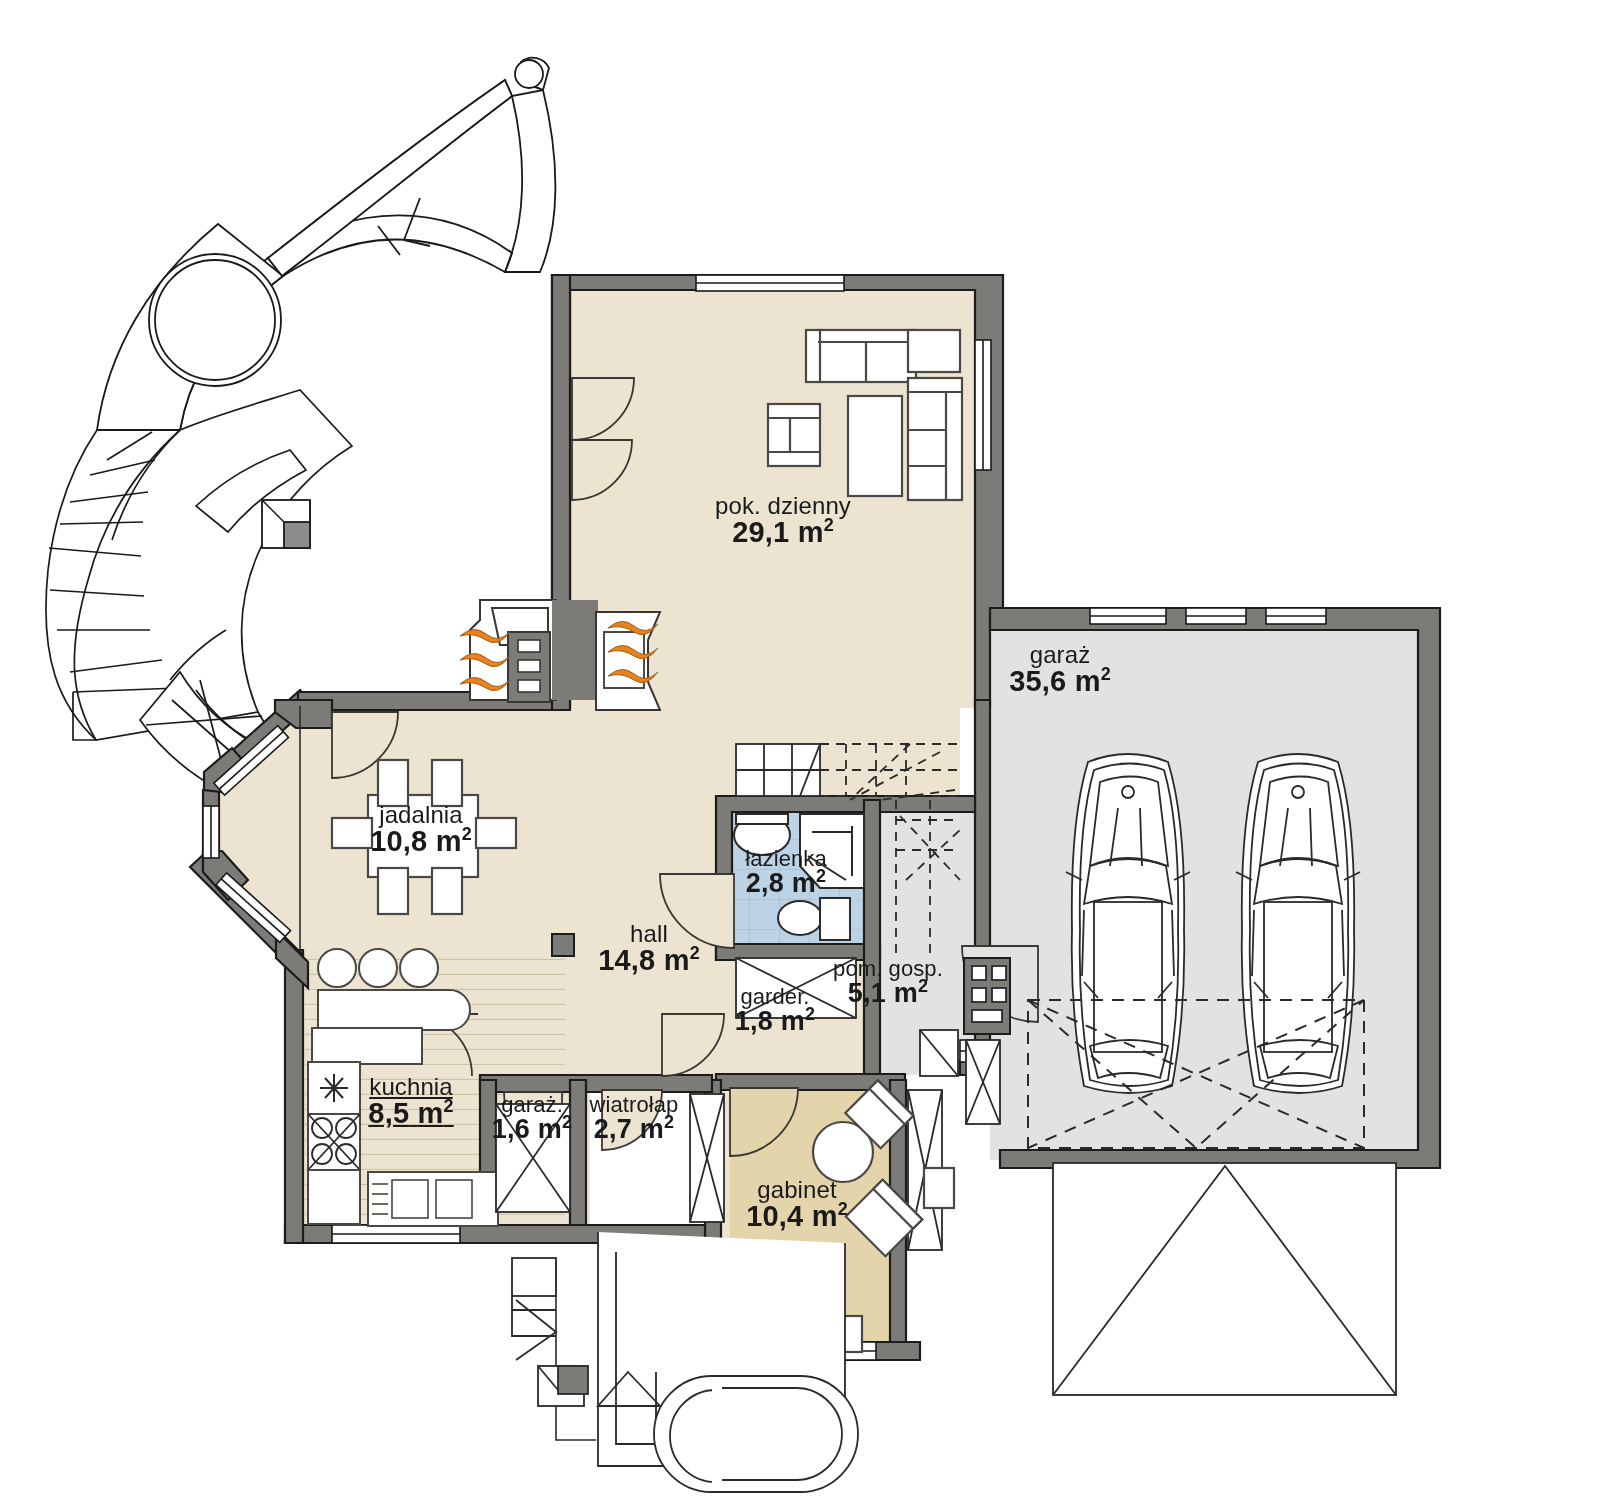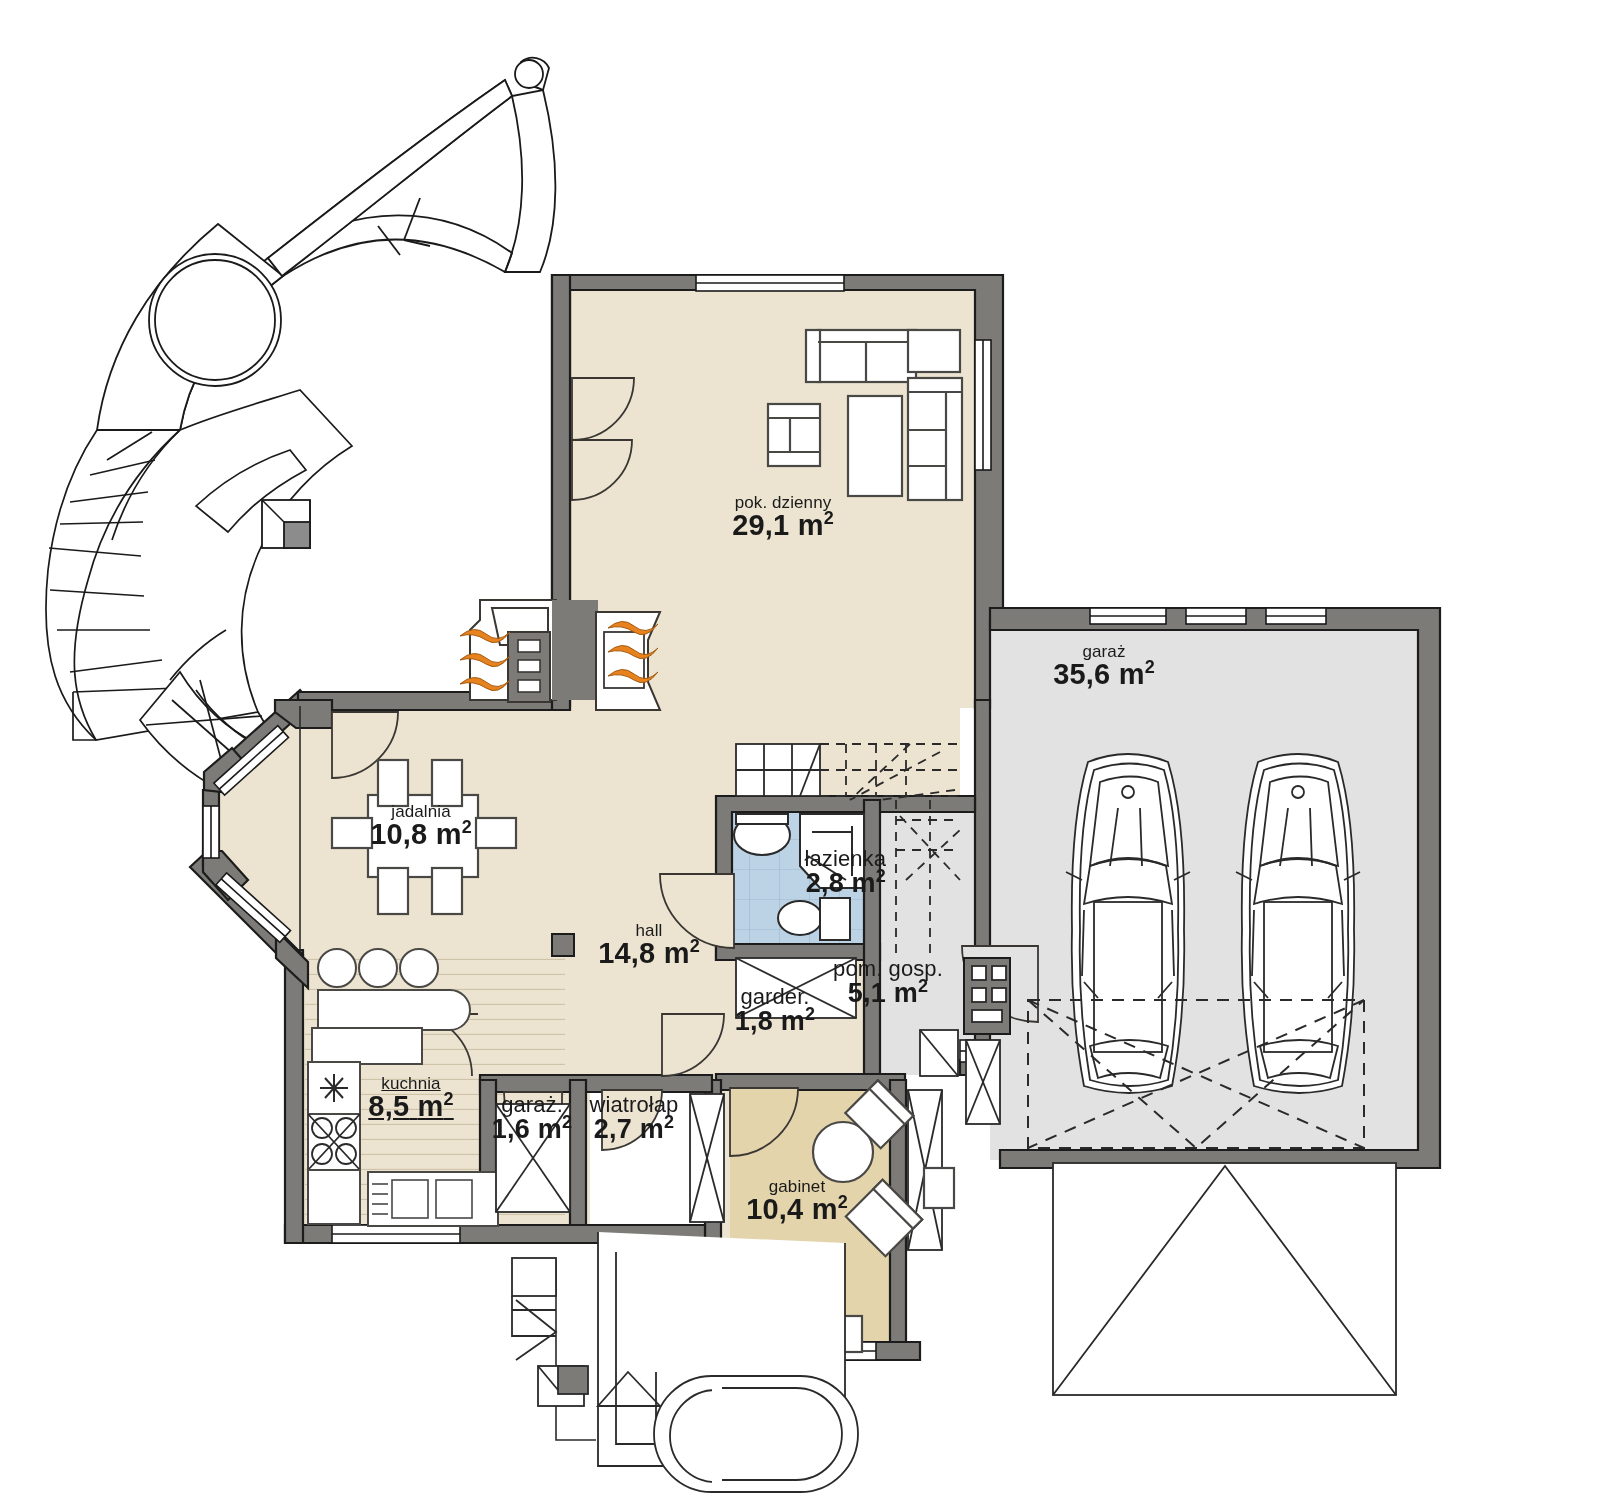--- a/index.html
+++ b/index.html
@@ -1,20 +1,20 @@
 <!DOCTYPE html>
 <html><head>
 <meta charset="utf-8">
 <style>
   html,body{margin:0;padding:0;background:#ffffff;}
   body{width:1600px;height:1506px;font-family:"Liberation Sans",sans-serif;overflow:hidden;}
   #stage{position:relative;width:1600px;height:1506px;background:#fff;}
   svg#plan{position:absolute;left:0;top:0;width:1600px;height:1506px;}
   .lbl{position:absolute;text-align:center;color:#1a1a1a;line-height:1.02;pointer-events:none;}
-  .lbl .nm{display:block;font-size:17px;font-weight:400;letter-spacing:.1px;}
+  .lbl .nm{display:block;font-size:24px;font-weight:400;letter-spacing:.1px;}
   .lbl .ar{display:block;font-size:29px;font-weight:700;letter-spacing:.2px;}
   .lbl .ar sup{font-size:18px;font-weight:700;vertical-align:super;line-height:0;}
   .lbl.sm .nm{font-size:22px;}
   .lbl.sm .ar{font-size:27px;}
 </style>
 </head>
 <body>
 
 <div id="stage">
 
@@ -379,36 +379,36 @@
     <path d="M300 706 L300 950"></path>
     <rect x="552" y="934" width="22" height="22" fill="#7d7b77" stroke="#1c1c1c" stroke-width="2"></rect>
   </g>
 </svg>
 
 <div class="lbl" style="left:673px;top:494px;width:220px;">
   <span class="nm">pok. dzienny</span>
   <span class="ar"><span>29,1</span> <span>m</span><sup>2</sup></span>
 </div>
 
-<div class="lbl" style="left:994px;top:643px;width:220px;">
+<div class="lbl" style="left:950px;top:643px;width:220px;">
   <span class="nm">garaż</span>
   <span class="ar"><span>35,6</span> <span>m</span><sup>2</sup></span>
 </div>
 
 <div class="lbl" style="left:321px;top:803px;width:200px;">
   <span class="nm">jadalnia</span>
   <span class="ar"><span>10,8</span> <span>m</span><sup>2</sup></span>
 </div>
 
 <div class="lbl" style="left:549px;top:898px;width:200px;margin-top:24px;">
   <span class="nm">hall</span>
   <span class="ar"><span>14,8</span> <span>m</span><sup>2</sup></span>
 </div>
 
-<div class="lbl sm" style="left:686px;top:848px;width:200px;text-align:right;">
+<div class="lbl sm" style="left:686px;top:848px;width:200px;">
   <span class="nm">łazienka</span>
   <span class="ar"><span>2,8</span> <span>m</span><sup>2</sup></span>
 </div>
 
 <div class="lbl sm" style="left:788px;top:958px;width:200px;text-align:center;">
   <span class="nm">pom. gosp.</span>
   <span class="ar"><span>5,1</span> <span>m</span><sup>2</sup></span>
 </div>
 
 <div class="lbl sm" style="left:687px;top:986px;width:176px;">

